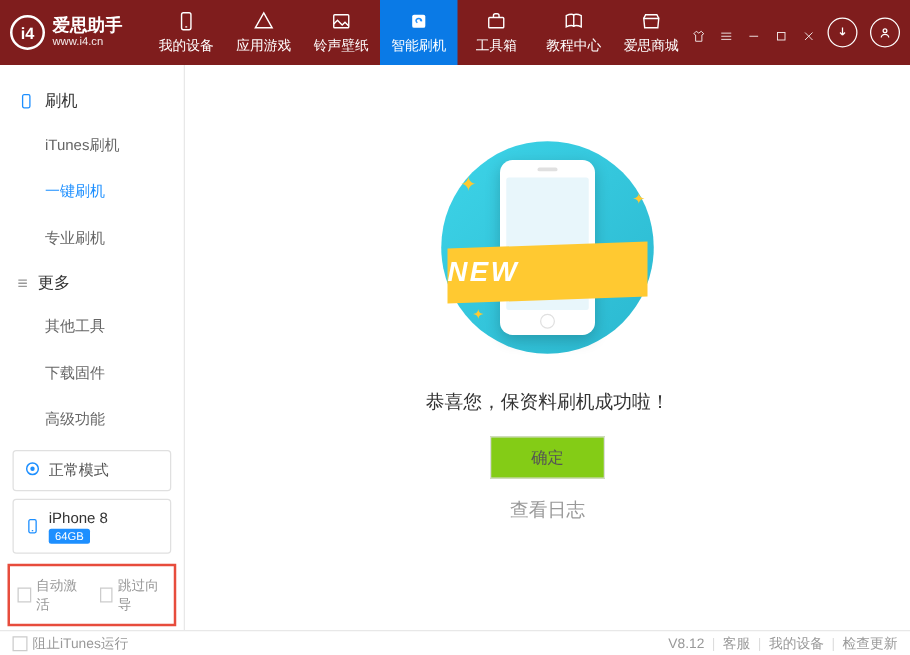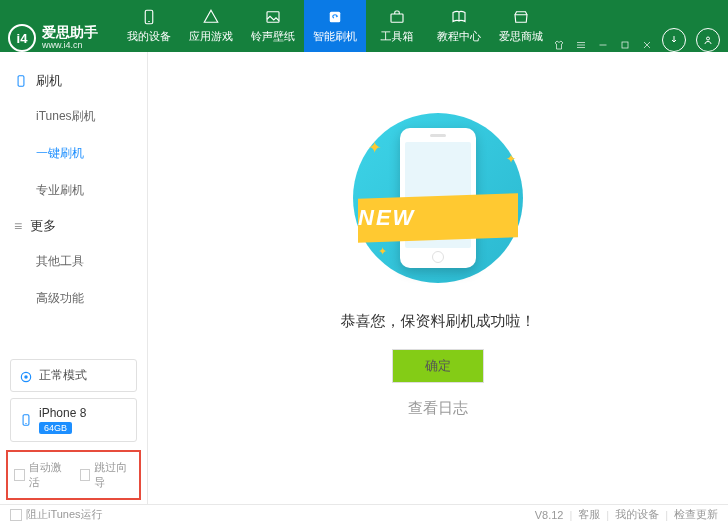--- a/index.html
+++ b/index.html
@@ -1,17 +1,17 @@
 <!DOCTYPE html>
 <html><head>
 <meta charset="utf-8">
 <style>
 *{margin:0;padding:0;box-sizing:border-box;font-family:"Microsoft YaHei",sans-serif}
 body{width:728px;height:524px;overflow:hidden;background:#fff;font-size:12px;color:#333}
-.header{height:52px;background:#15803d;display:flex;align-items:flex-end;padding:0 8px;color:#fff}
+.header{height:52px;background:#7f1d1d;display:flex;align-items:center;padding:0 8px;color:#fff}
 .logo-wrap{display:flex;align-items:center;gap:6px;width:140px}
 .logo-circle{width:28px;height:28px;border:2px solid #fff;border-radius:50%;display:flex;align-items:center;justify-content:center;font-weight:bold;font-size:13px}
 .logo-text{display:flex;flex-direction:column;line-height:1.1}
 .logo-text .t1{font-size:14px;font-weight:bold}
 .logo-text .t2{font-size:9px;opacity:.9}
 .nav{display:flex;flex:1}
 .nav-item{width:62px;display:flex;flex-direction:column;align-items:center;justify-content:center;gap:3px;height:52px;cursor:pointer;font-size:11px}
 .nav-item.active{background:#0a7ae6}
 .nav-icon{width:18px;height:18px;display:flex;align-items:center;justify-content:center}
 .nav-icon svg{width:18px;height:18px;fill:none;stroke:#fff;stroke-width:1.5}
@@ -21,21 +21,21 @@
 .hdr-right{display:flex;gap:10px;align-items:center;margin-left:8px}
 .hdr-circle{width:24px;height:24px;border:1.5px solid #fff;border-radius:50%;display:flex;align-items:center;justify-content:center;cursor:pointer}
 .hdr-circle svg{width:12px;height:12px;stroke:#fff;fill:none;stroke-width:2}
 .body{display:flex;height:452px}
 .sidebar{width:148px;border-right:1px solid #e8e8e8;display:flex;flex-direction:column;padding-top:12px}
 .sb-group{padding:8px 14px;display:flex;align-items:center;gap:8px;font-size:13px;color:#333}
 .sb-group svg{width:14px;height:14px;stroke:#1d8fff;fill:none;stroke-width:1.8}
 .sb-item{padding:10px 14px 10px 36px;font-size:12px;color:#666;cursor:pointer}
 .sb-item.active{color:#1d8fff}
 .sb-spacer{flex:1}
-.sb-status{margin:6px 10px;padding:7px 8px;border:1px solid #e0e0e0;border-radius:3px;display:flex;align-items:flex-end;gap:6px;font-size:12px;color:#555;cursor:pointer}
+.sb-status{margin:6px 10px;padding:7px 8px;border:1px solid #e0e0e0;border-radius:3px;display:flex;align-items:flex-start;gap:6px;font-size:12px;color:#555;cursor:pointer}
 .sb-status svg{width:14px;height:14px}
 .sb-device{margin:0 10px 8px;padding:7px 8px;border:1px solid #e0e0e0;border-radius:3px;display:flex;align-items:center;gap:6px;cursor:pointer}
 .sb-device svg{width:14px;height:14px;stroke:#1d8fff;fill:none;stroke-width:1.8}
 .dev-info{display:flex;flex-direction:column;gap:2px}
 .dev-name{font-size:12px;font-weight:normal;color:#333}
 .dev-badge{font-size:9px;background:#1d8fff;color:#fff;padding:1px 5px;border-radius:2px;width:fit-content}
 .sb-checks{margin:0 6px 4px;padding:8px 6px;border:2px solid #e74c3c;display:flex;gap:12px}
 .chk{display:flex;align-items:center;gap:4px;font-size:11px;color:#999;cursor:pointer}
 .chk-box{width:12px;height:12px;border:1px solid #ccc;background:#fff}
 .main{flex:1;display:flex;flex-direction:column;align-items:center;justify-content:center;position:relative}
@@ -187,20 +187,21 @@
       <span>刷机</span>
     </div>
     <div class="sb-item">iTunes刷机</div>
     <div class="sb-item active">一键刷机</div>
     <div class="sb-item">专业刷机</div>
     <div class="sb-group">
       <span class="more-icon">≡</span>
       <span>更多</span>
     </div>
     <div class="sb-item">其他工具</div>
+    <div class="sb-item">下载固件</div>
     <div class="sb-item">高级功能</div>
     <div class="sb-spacer"></div>
     <div class="sb-status">
       <svg viewBox="0 0 24 24">
           <circle cx="12" cy="12" r="8" fill="none" stroke="#1d8fff" stroke-width="2"></circle>
           <circle cx="12" cy="12" r="3" fill="#1d8fff"></circle>
         </svg>
       <span>正常模式</span>
     </div>
     <div class="sb-device">

